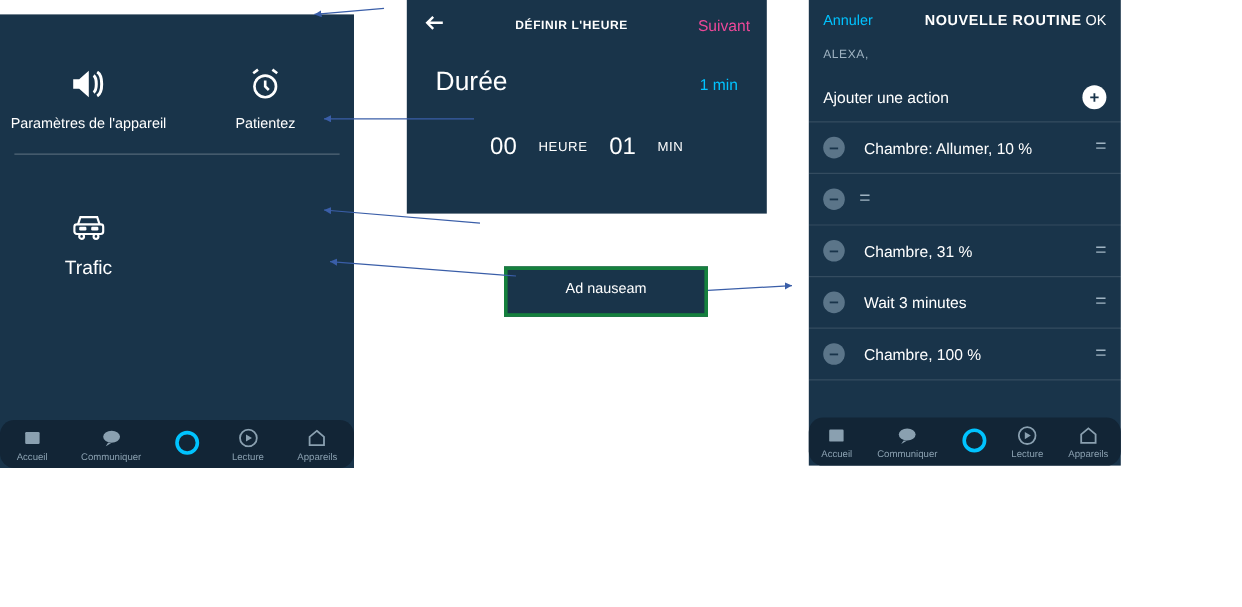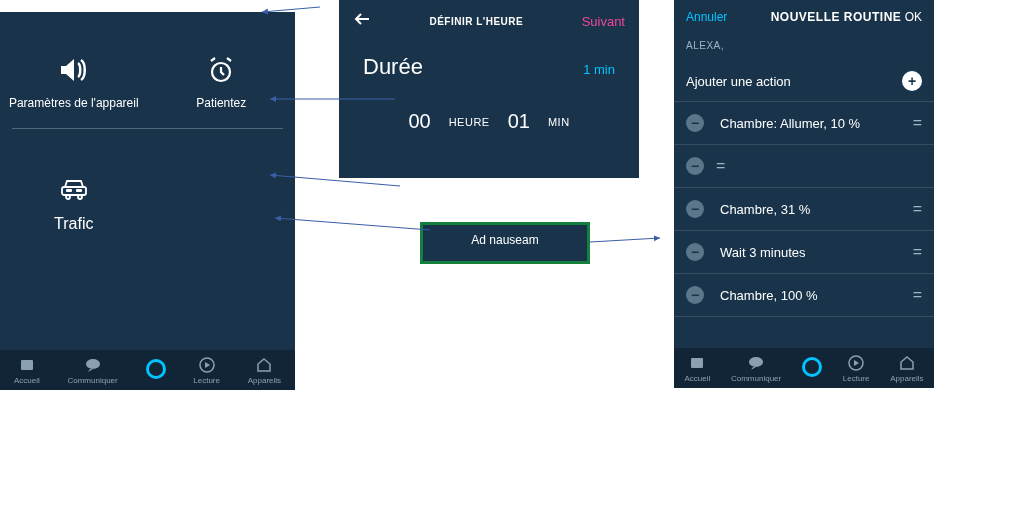--- a/index.html
+++ b/index.html
@@ -58,21 +58,21 @@
   #p3 .add { display:flex; align-items:center; justify-content:space-between; padding:10px 12px; font-size:13px; border-bottom:1px solid rgba(255,255,255,0.12); }
   #p3 .list { flex:1; }
   #p3 .item { display:flex; align-items:center; padding:12px 12px; border-bottom:1px solid rgba(255,255,255,0.12); font-size:13px; }
   #p3 .item .minus { width:18px; height:18px; border-radius:50%; background:#5b7589; color:#19344a; display:flex; align-items:center; justify-content:center; font-weight:bold; margin-right:12px; font-size:14px; line-height:1; }
   #p3 .item .txt { flex:1; padding-left:4px;}
   #p3 .item .drag { color:#9fb3c2; font-size:16px; }
   .plus-circle { width:20px; height:20px; border-radius:50%; background:#fff; color:#19344a; display:flex; align-items:center; justify-content:center; font-weight:bold; font-size:14px; }
   
   .bottomnav {
     position:absolute; left:0; right:0; bottom:0; height:40px;
-    background:#122536; display:flex; align-items:center; justify-content:space-around;
+    background:#122536; display:flex; align-items:center; justify-content:space-around;border-radius:12px;
   }
   .bottomnav .navitem { text-align:center; color:#8aa0b0; font-size:8px; display:flex; flex-direction:column; align-items:center; gap:2px; }
   .bottomnav .navitem.active { color:#00c3ff; }
   .bottomnav .navicon { height:18px; display:flex; align-items:center; justify-content:center; }
   .ring { width:20px; height:20px; border:3px solid #00c3ff; border-radius:50%; }
   
   svg.arrows { position:absolute; left:0; top:0; pointer-events:none; }
 </style>
 </head>
 <body>

